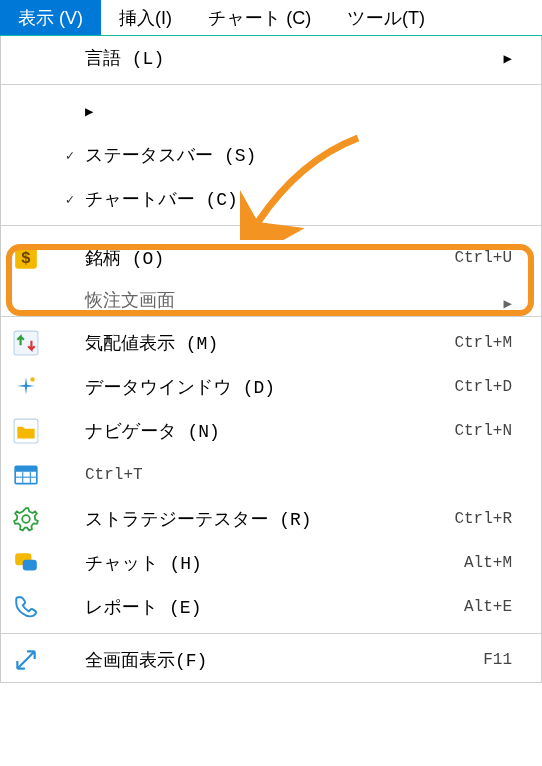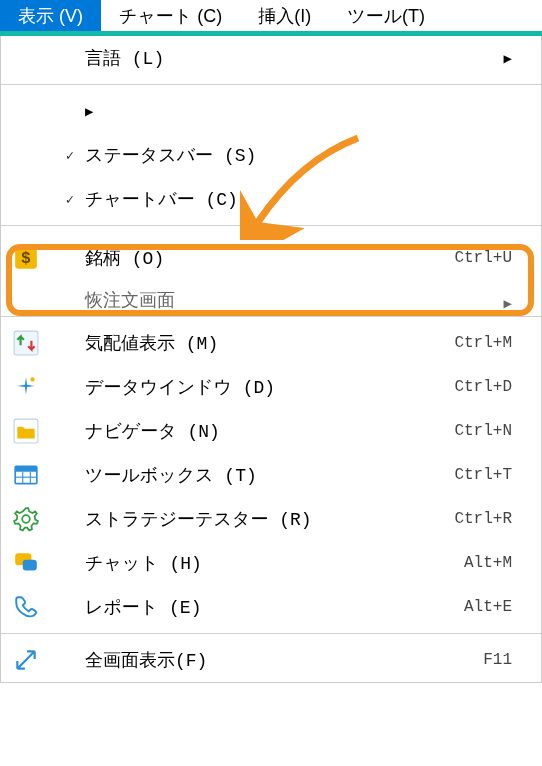--- a/index.html
+++ b/index.html
@@ -8,21 +8,21 @@
       font-size: 18px;
       background: #fff;
       width: 542px;
       height: 766px;
       position: relative;
     }
     .menubar {
       display: flex;
       height: 36px;
       background: #fff;
-      border-bottom: 5px solid #14b8a6;
+      border-bottom: 1px solid #14b8a6;
     }
     .menubar-item {
       padding: 6px 18px;
       cursor: default;
       color: #000;
       display: flex;
       align-items: center;
     }
     .menubar-item.active {
       background: #0078d7;
@@ -104,24 +104,24 @@
     }
   </style>
 </head>
 <body>
 
 <div class="menubar">
   <div class="menubar-item active">
       <span>表示 (V)</span>
     </div>
   <div class="menubar-item">
+      <span>挿入(I)</span>
+    </div>
+  <div class="menubar-item">
       <span>チャート (C)</span>
-    </div>
-  <div class="menubar-item">
-      <span>挿入(I)</span>
     </div>
   <div class="menubar-item">
       <span>ツール(T)</span>
     </div>
 </div>
 
 <div class="dropdown">
 
   <div class="menu-item">
     <div class="menu-icon-slot"></div>
@@ -218,21 +218,20 @@
     <div class="menu-icon-slot">
       <svg class="icon-svg" viewBox="0 0 24 24">
         <rect x="2" y="4" width="20" height="16" rx="1" fill="#fff" stroke="#2a8fd8" stroke-width="1.5"></rect>
         <rect x="2" y="4" width="20" height="5" fill="#2a8fd8"></rect>
         <line x1="2" y1="14" x2="22" y2="14" stroke="#2a8fd8"></line>
         <line x1="9" y1="9" x2="9" y2="20" stroke="#2a8fd8"></line>
         <line x1="16" y1="9" x2="16" y2="20" stroke="#2a8fd8"></line>
       </svg>
     </div>
     <div class="menu-check-slot"></div>
-    <span class="menu-label">ツールボックス (T)</span>
     <span class="menu-shortcut">Ctrl+T</span>
   </div>
 
   <div class="menu-item">
     <div class="menu-icon-slot">
       <svg class="icon-svg" viewBox="0 0 24 24">
         <path d="M12 2 L14 2 L15 5 L18 6.5 L20.5 5 L22 7 L20 9.5 L20.5 12.5 L23 14 L22 16.5 L19 16 L17 18.5 L17.5 21.5 L15 22.5 L13 20 L11 20 L9 22.5 L6.5 21.5 L7 18.5 L5 16 L2 16.5 L1 14 L3.5 12.5 L4 9.5 L2 7 L3.5 5 L6 6.5 L9 5 Z" fill="none" stroke="#2e9e3f" stroke-width="1.6"></path>
         <circle cx="12" cy="12" r="3.5" fill="none" stroke="#2e9e3f" stroke-width="1.6"></circle>
       </svg>
     </div>

